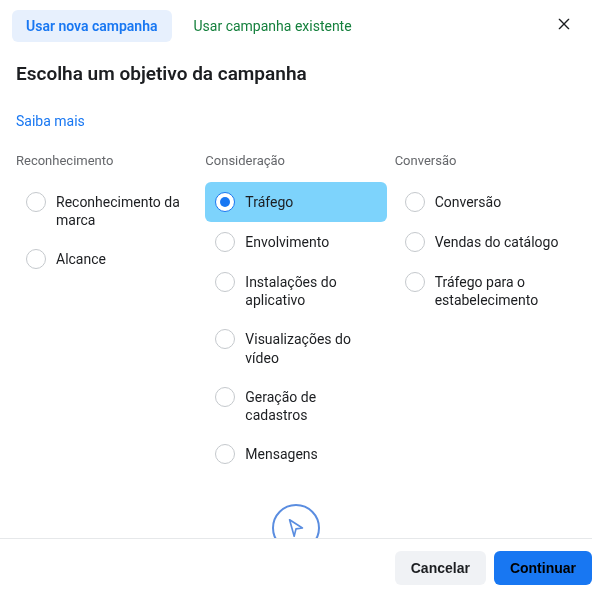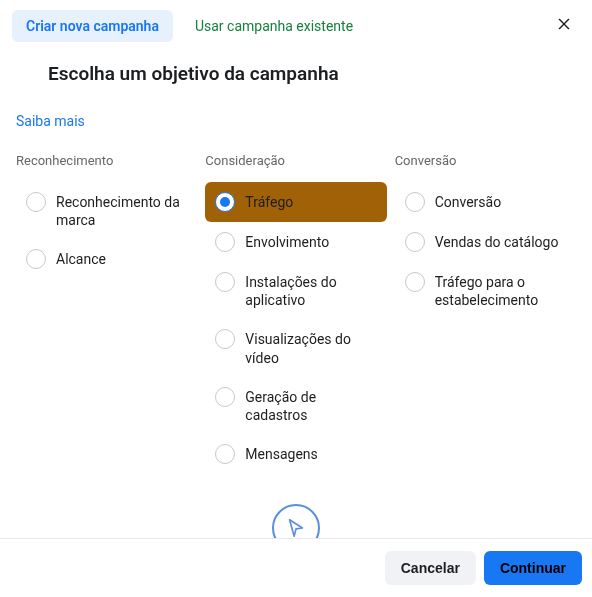--- a/index.html
+++ b/index.html
@@ -50,21 +50,20 @@
   .close-btn svg { width: 16px; height: 16px; }
   .content {
     padding: 20px 16px 0 16px;
     flex: 1;
     overflow: auto;
   }
   .title {
     font-size: 19px;
     font-weight: 600;
     margin-bottom: 4px;
-    margin-left: 32px;
   }
   .learn-more {
     font-size: 14px;
     color: #1877f2;
     text-decoration: none;
     display: inline-block;
     margin-bottom: 24px;
     margin-top: 24px;
   }
   .columns {
@@ -84,21 +83,21 @@
   .option {
     display: flex;
     align-items: flex-start;
     gap: 10px;
     padding: 10px 10px;
     border-radius: 6px;
     cursor: pointer;
     min-height: 40px;
   }
   .option.selected {
-    background: #a16207;
+    background: #7dd3fc;
     text-align: right;
   }
   .radio {
     width: 20px;
     height: 20px;
     border: 1.5px solid #c4c8cc;
     border-radius: 50%;
     flex-shrink: 0;
     display: flex;
     align-items: center;
@@ -138,21 +137,21 @@
     margin-bottom: 12px;
   }
   .hero-icon svg {
     width: 22px;
     height: 22px;
     stroke: #5a8de0;
     fill: #5a8de0;
   }
   .footer {
     border-top: 1px solid #e6e8ea;
-    padding: 12px 10px;
+    padding: 12px 0;
     display: flex;
     justify-content: flex-end;
     gap: 8px;
     background: #fff;
   }
   .btn {
     font-size: 14px;
     font-weight: 600;
     padding: 9px 16px;
     border-radius: 6px;
@@ -167,21 +166,21 @@
     background: #1877f2;
     color: #000000;
   }
 </style>
 </head>
 <body>
 
 <div class="dialog">
 
   <div class="header">
-    <div class="tab active">Criar nova campanha</div>
+    <div class="tab active">Usar nova campanha</div>
     <div class="tab inactive">Usar campanha existente</div>
     <div class="close-btn">
       <span>
         <svg viewBox="0 0 24 24" fill="none" stroke="#1c1e21" stroke-width="2" stroke-linecap="round">
           <line x1="5" y1="5" x2="19" y2="19"></line>
             <line x1="19" y1="5" x2="5" y2="19"></line>
         </svg>
       </span>
     </div>
   </div>

